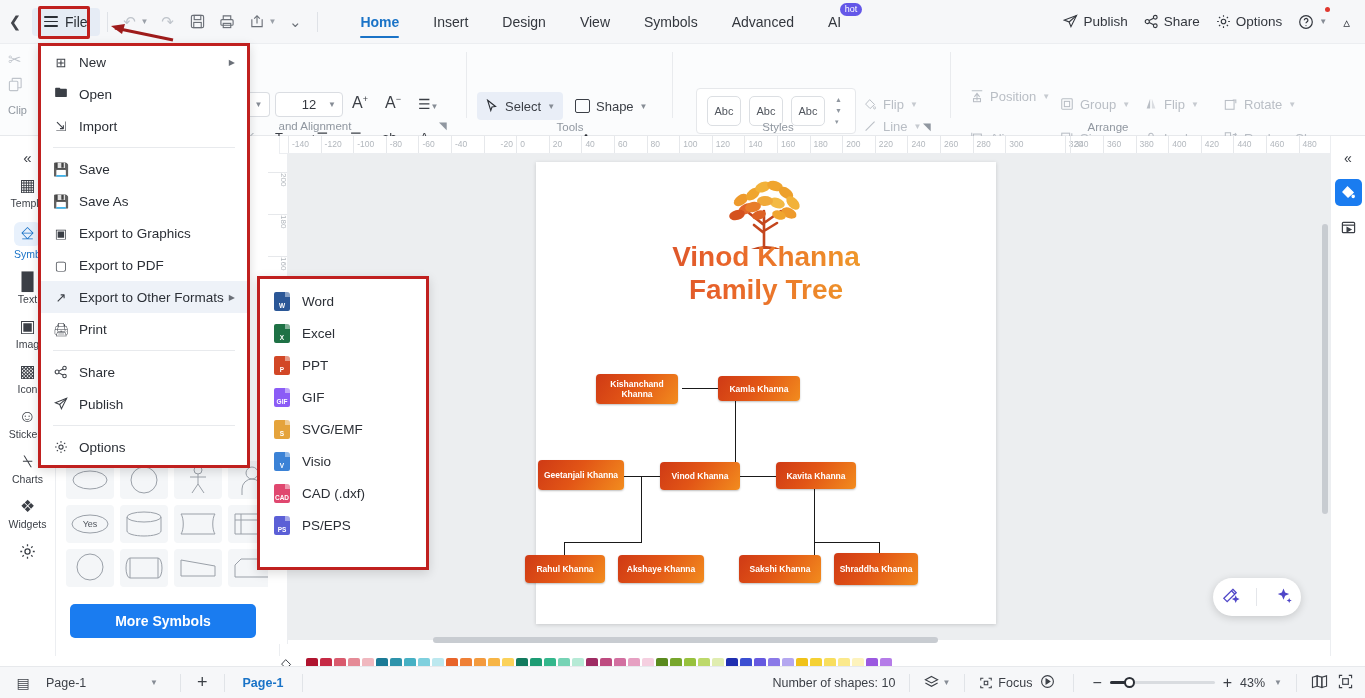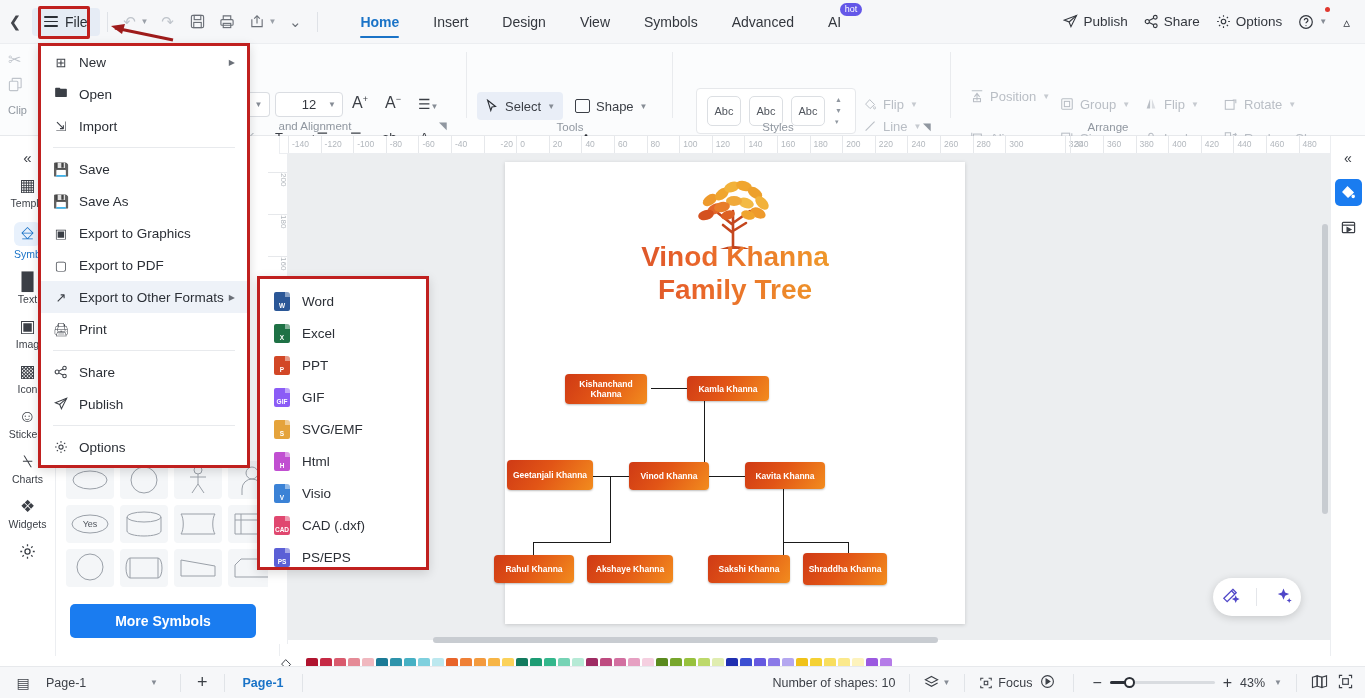--- a/index.html
+++ b/index.html
@@ -125,21 +125,21 @@
     position:absolute; left:268px; top:154px; width:20px; height:490px;
     background:#fff; border-right:1px solid #eceef1; overflow:hidden;
   }
   .ruler-v .tick { position:absolute; left:0; width:20px; border-top:1px solid #e6e8eb; font-size:8px; color:#b2b7bd; text-align:center;
     writing-mode:vertical-rl; }
   .canvas-area {
     position:absolute; left:288px; top:154px; width:1042px; height:486px;
     background:#eceef0; overflow:hidden;
   }
   .page {
-    position:absolute; left:217px; top:8px; width:460px; height:462px;
+    position:absolute; left:248px; top:8px; width:460px; height:462px;
     background:#fff; box-shadow:0 1px 4px rgba(0,0,0,.16);padding-left:11px;
   }
   .tree-title { position:absolute; top:78px; left:0; width:100%; text-align:center;
     font-size:28px; font-weight:bold; line-height:33px;
     background:linear-gradient(90deg,#c0392b 0%,#e8622a 40%,#f0a02a 75%,#f5bf3c 100%);
     -webkit-background-clip:text; background-clip:text; color:transparent;
   }
   .node {
     position:absolute; border-radius:4px; color:#fff; font-size:8.5px; font-weight:bold;
     display:flex; align-items:center; justify-content:center; text-align:center; line-height:10px;
@@ -982,24 +982,20 @@
       </div>
       <div class="fi">
         <span class="fico" style="background: rgb(139, 92, 246);">GIF</span>
         <span>GIF</span>
       </div>
       <div class="fi">
         <span class="fico" style="background: rgb(229, 163, 59);">S</span>
         <span>SVG/EMF</span>
       </div>
       <div class="fi">
-        <span class="fico" style="background: rgb(193, 79, 209);">H</span>
-        <span>Html</span>
-      </div>
-      <div class="fi">
         <span class="fico" style="background: rgb(59, 130, 214);">V</span>
         <span>Visio</span>
       </div>
       <div class="fi">
         <span class="fico" style="background: rgb(224, 71, 111);">CAD</span>
         <span>CAD (.dxf)</span>
       </div>
       <div class="fi">
         <span class="fico" style="background: rgb(91, 95, 214);">PS</span>
         <span>PS/EPS</span>

